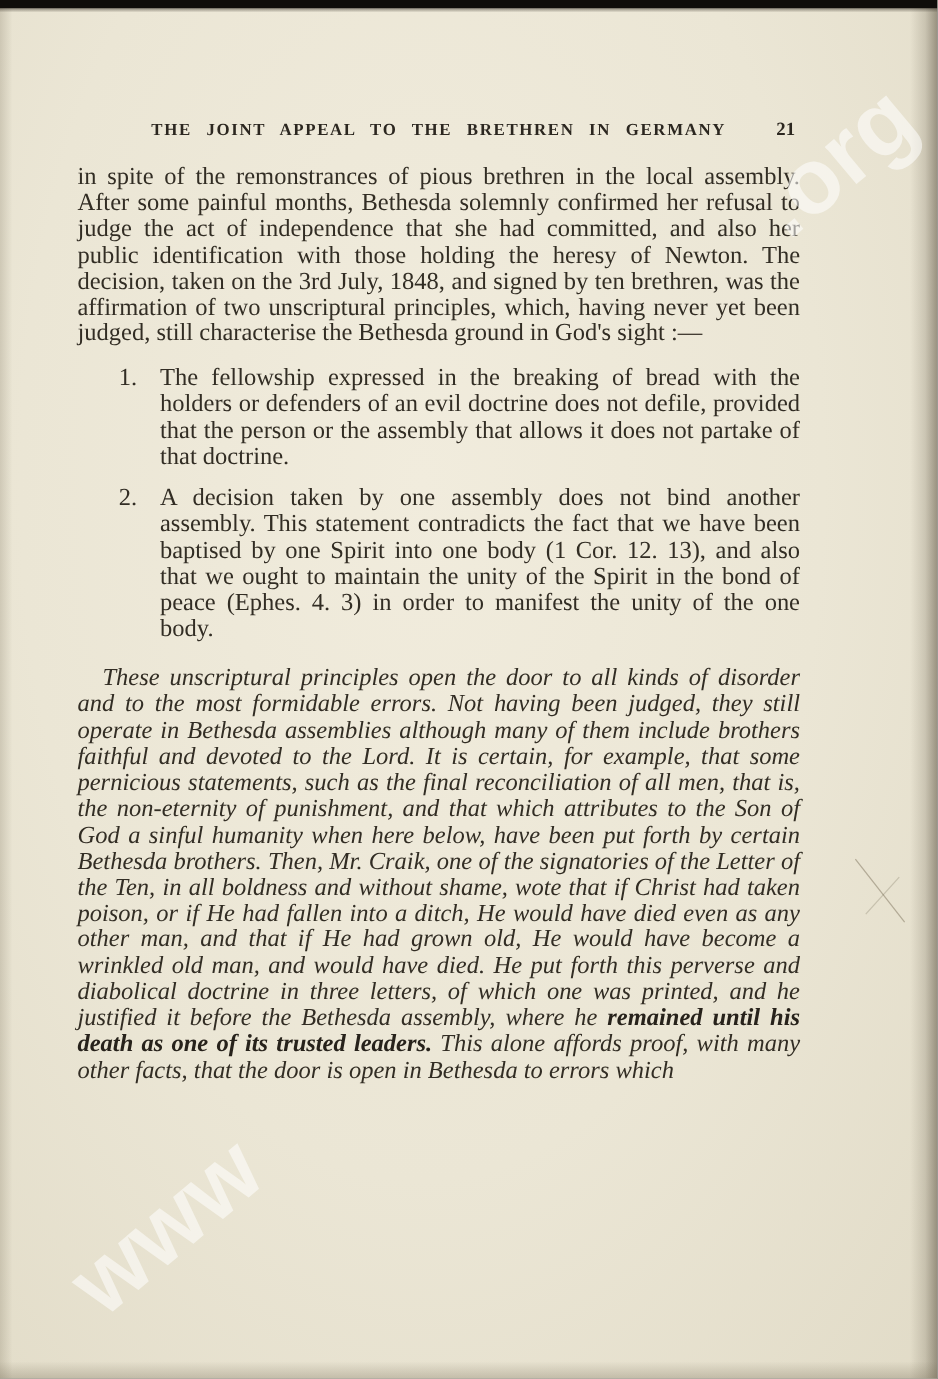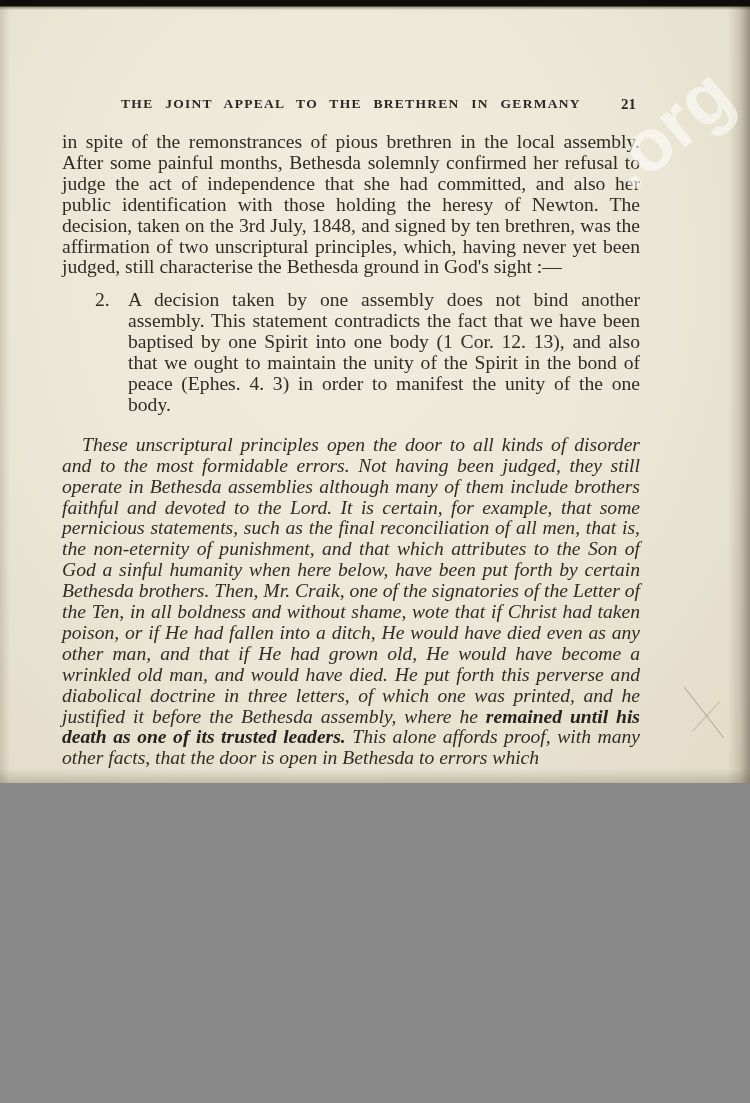--- a/index.html
+++ b/index.html
@@ -1,19 +1,19 @@
 <!DOCTYPE html>
 <html><head>
 <meta charset="utf-8">
 <style>
   html, body { margin: 0; padding: 0; background: #888; }
   .page {
     position: relative;
     width: 750px;
-    height: 783px;
+    height: 1103px;
     margin: 0 auto;
     overflow: hidden;
     background: radial-gradient(ellipse at 45% 35%, #f1ecdd 0%, #ebe6d5 55%, #e1dbc7 100%);
     font-family: "Liberation Serif", "DejaVu Serif", serif;
     color: #322d24;
   }
   
   .edge-top {
     position: absolute; top: 0; left: 0; right: 0; height: 10px; z-index: 5;
     background: linear-gradient(#0f0d0a 0, #0f0d0a 6px, rgba(56,50,40,0.45) 7px, rgba(56,50,40,0) 10px);
@@ -105,20 +105,23 @@
 
   <div class="content">
 
     <div class="header">
       <span class="title">THE JOINT APPEAL TO THE BRETHREN IN GERMANY</span>
       <span class="pagenum">21</span>
     </div>
 
     <p class="para p1">in spite of the remonstrances of pious brethren in the local assembly.  After some painful months, Bethesda solemnly confirmed her refusal to judge the act of independence that she had committed, and also her public identification with those holding the heresy of Newton.  The decision, taken on the 3rd July, 1848, and signed by ten brethren, was the affirmation of two unscriptural principles, which, having never yet been judged, still characterise the Bethesda ground in God's sight :—</p>
 
+    <div class="list-item li-1">
+      <span class="num">1.</span><span class="li-text">The fellowship expressed in the breaking of bread with the holders or defenders of an evil doctrine does not defile, provided that the person or the assembly that allows it does not partake of that doctrine.</span>
+    </div>
 
     <div class="list-item li-2">
       <span class="num">2.</span><span class="li-text">A decision taken by one assembly does not bind another assembly.  This statement contradicts the fact that we have been baptised by one Spirit into one body (1 Cor. 12. 13), and also that we ought to maintain the unity of the Spirit in the bond of peace (Ephes. 4. 3) in order to manifest the unity of the one body.</span>
     </div>
 
     <p class="para p2"><span>These unscriptural principles open the door to all kinds of disorder and to the most formidable errors.  Not having been judged, they still operate in Bethesda assemblies although many of them include brothers faithful and devoted to the Lord.  It is certain, for example, that some pernicious statements, such as the final reconciliation of all men, that is, the non-eternity of punishment, and that which attributes to the Son of God a sinful humanity when here below, have been put forth by certain Bethesda brothers.  Then, Mr. Craik, one of the signatories of the Letter of the Ten, in all boldness and without shame, wote that if Christ had taken poison, or if He had fallen into a ditch, He would have died even as any other man, and that if He had grown old, He would have become a wrinkled old man, and would have died.  He put forth this perverse and diabolical doctrine in three letters, of which one was printed, and he justified it before the Bethesda assembly, where he </span><strong>remained until his death as one of its trusted leaders.</strong><span>  This alone affords proof, with many other facts, that the door is open in Bethesda to errors which</span></p>
 
   </div>
 
   <div class="watermark wm-start">www</div>

